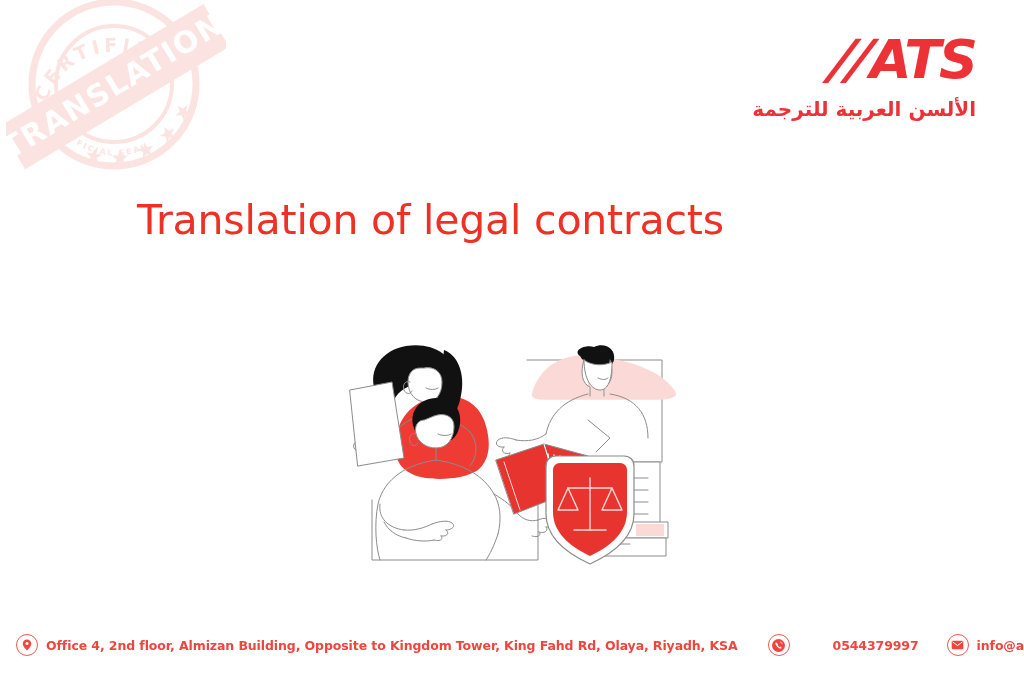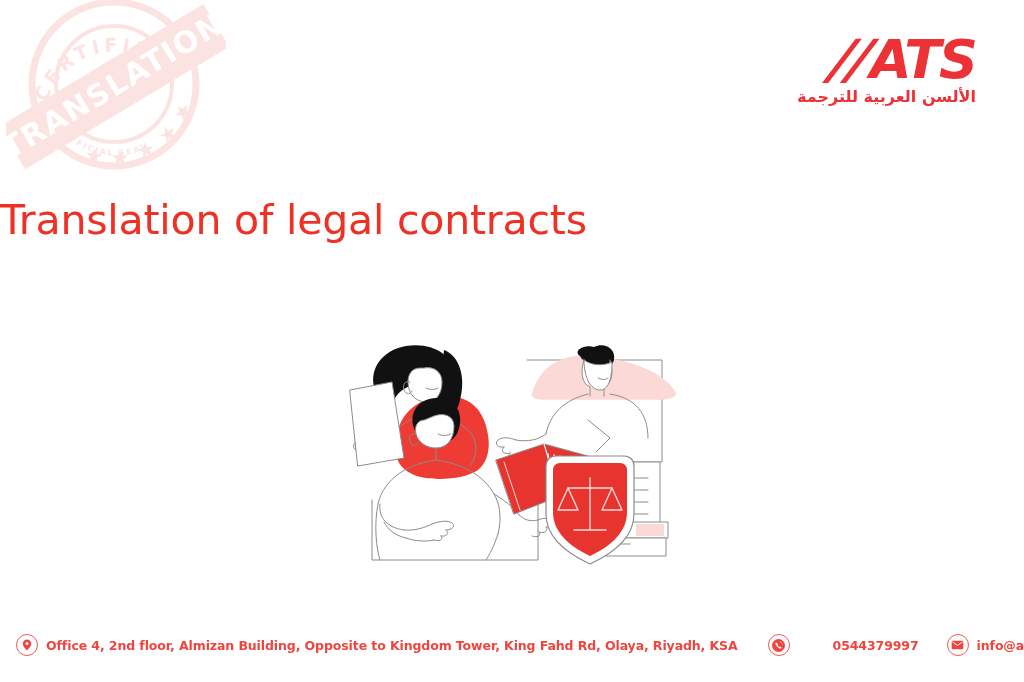--- a/index.html
+++ b/index.html
@@ -49,33 +49,34 @@
   }
   #brand-logo .logo-slash {
     display: inline-block;
     transform: skewX(-14deg);
     margin-right: 1px;
   }
   #brand-logo .logo-arabic {
     direction: rtl;
     font-family: "DejaVu Sans", sans-serif;
     font-weight: bold;
-    font-size: 16px;
+    font-size: 20px;
     color: #ED3237;
-    margin-top: 2px;
+    margin-top: 12px;
     white-space: nowrap;
     letter-spacing: 0px;
   }
 
   
   #page-title {
     position: absolute;
     top: 196px;
     left: 0;
     width: 861px;
+    text-align: center;
     font-family: "DejaVu Sans", sans-serif;
     font-weight: normal;
     font-size: 41px;
     color: #EE3124;
     letter-spacing: -0.2px;
     margin: 0;
   }
 
   
   #hero-illustration {

